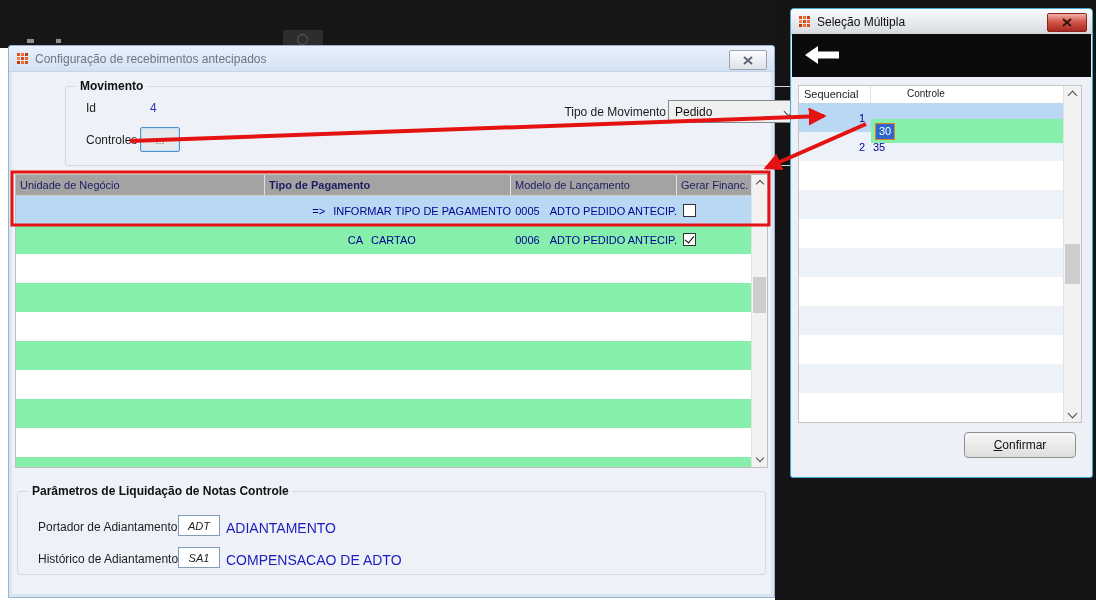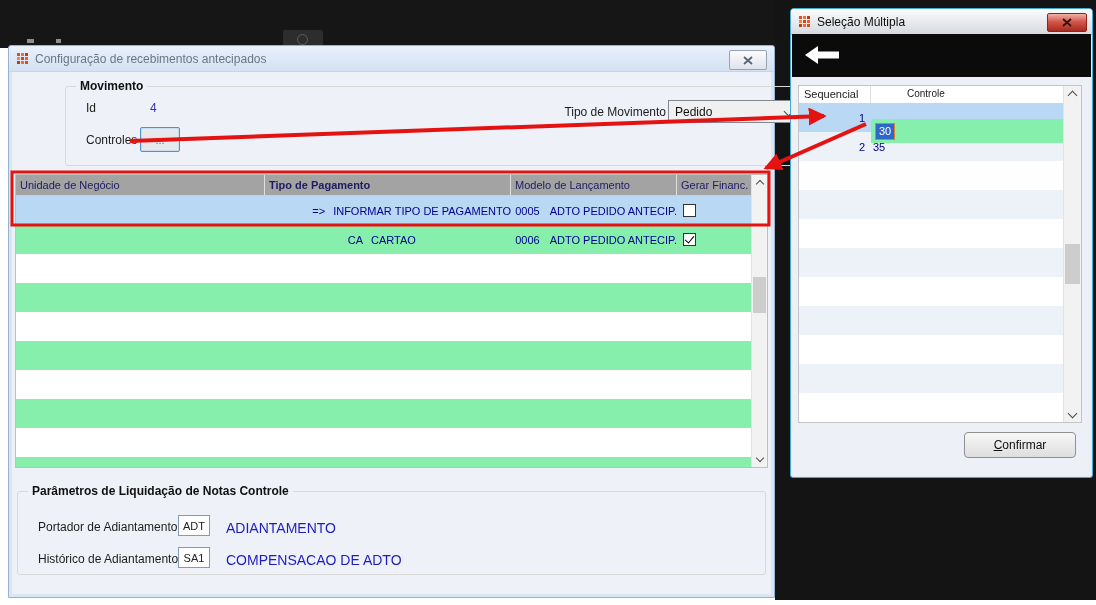--- a/index.html
+++ b/index.html
@@ -76,22 +76,22 @@
 
   
   .vscroll{position:absolute;right:0;top:0;bottom:0;width:16px;background:#f2f2f2;border-left:1px solid #e2e2e2;box-sizing:border-box;}
   .vscroll .btn{position:absolute;left:0;width:100%;height:16px;display:flex;align-items:center;justify-content:center;}
   .vscroll .btn.top{top:1px;} .vscroll .btn.bottom{bottom:1px;}
   .vscroll .chev{width:5px;height:5px;border-color:#4c4c4c;}
   .thumb{position:absolute;left:1px;right:1px;background:#cdcdcd;}
 
   
   .gb-param{left:8px;top:445px;width:747px;height:82px;}
-  .code-input{position:absolute;width:32px;height:21px;background:#fff;border:1px solid #7f9db9;
-              font-size:11px;color:#222;display:flex;align-items:center;justify-content:center;box-sizing:border-box;}
+  .code-input{position:absolute;width:42px;height:21px;background:#fff;border:1px solid #7f9db9;
+              font-size:11px;color:#222;display:flex;align-items:center;justify-content:center;box-sizing:border-box;font-style:italic;}
   .blue-desc{position:absolute;font-size:14px;color:#1d1dbe;white-space:nowrap;}
 
   
   .sel-dialog{left:790px;top:8px;width:301px;height:468px;background:#edf1f7;border:1px solid #45a9d1;
               border-radius:4px 4px 3px 3px;box-shadow:0 0 0 1px rgba(210,235,246,.55) inset;}
   .titlebar2{left:0;top:0;right:0;height:25px;display:flex;align-items:center;gap:6px;padding-left:7px;
              background:linear-gradient(#fbfcfe,#d6dadf);border-radius:3px 3px 0 0;border-bottom:1px solid #b9bec4;}
   .title-text2{font-size:12px;color:#0c0c0c;}
   .close-btn-red{right:5px;top:4px;width:38px;height:17px;border:1px solid #8c241c;border-radius:2px;
                  background:linear-gradient(#f0b3aa,#d4574b 45%,#a82a20);display:flex;align-items:center;justify-content:center;}

